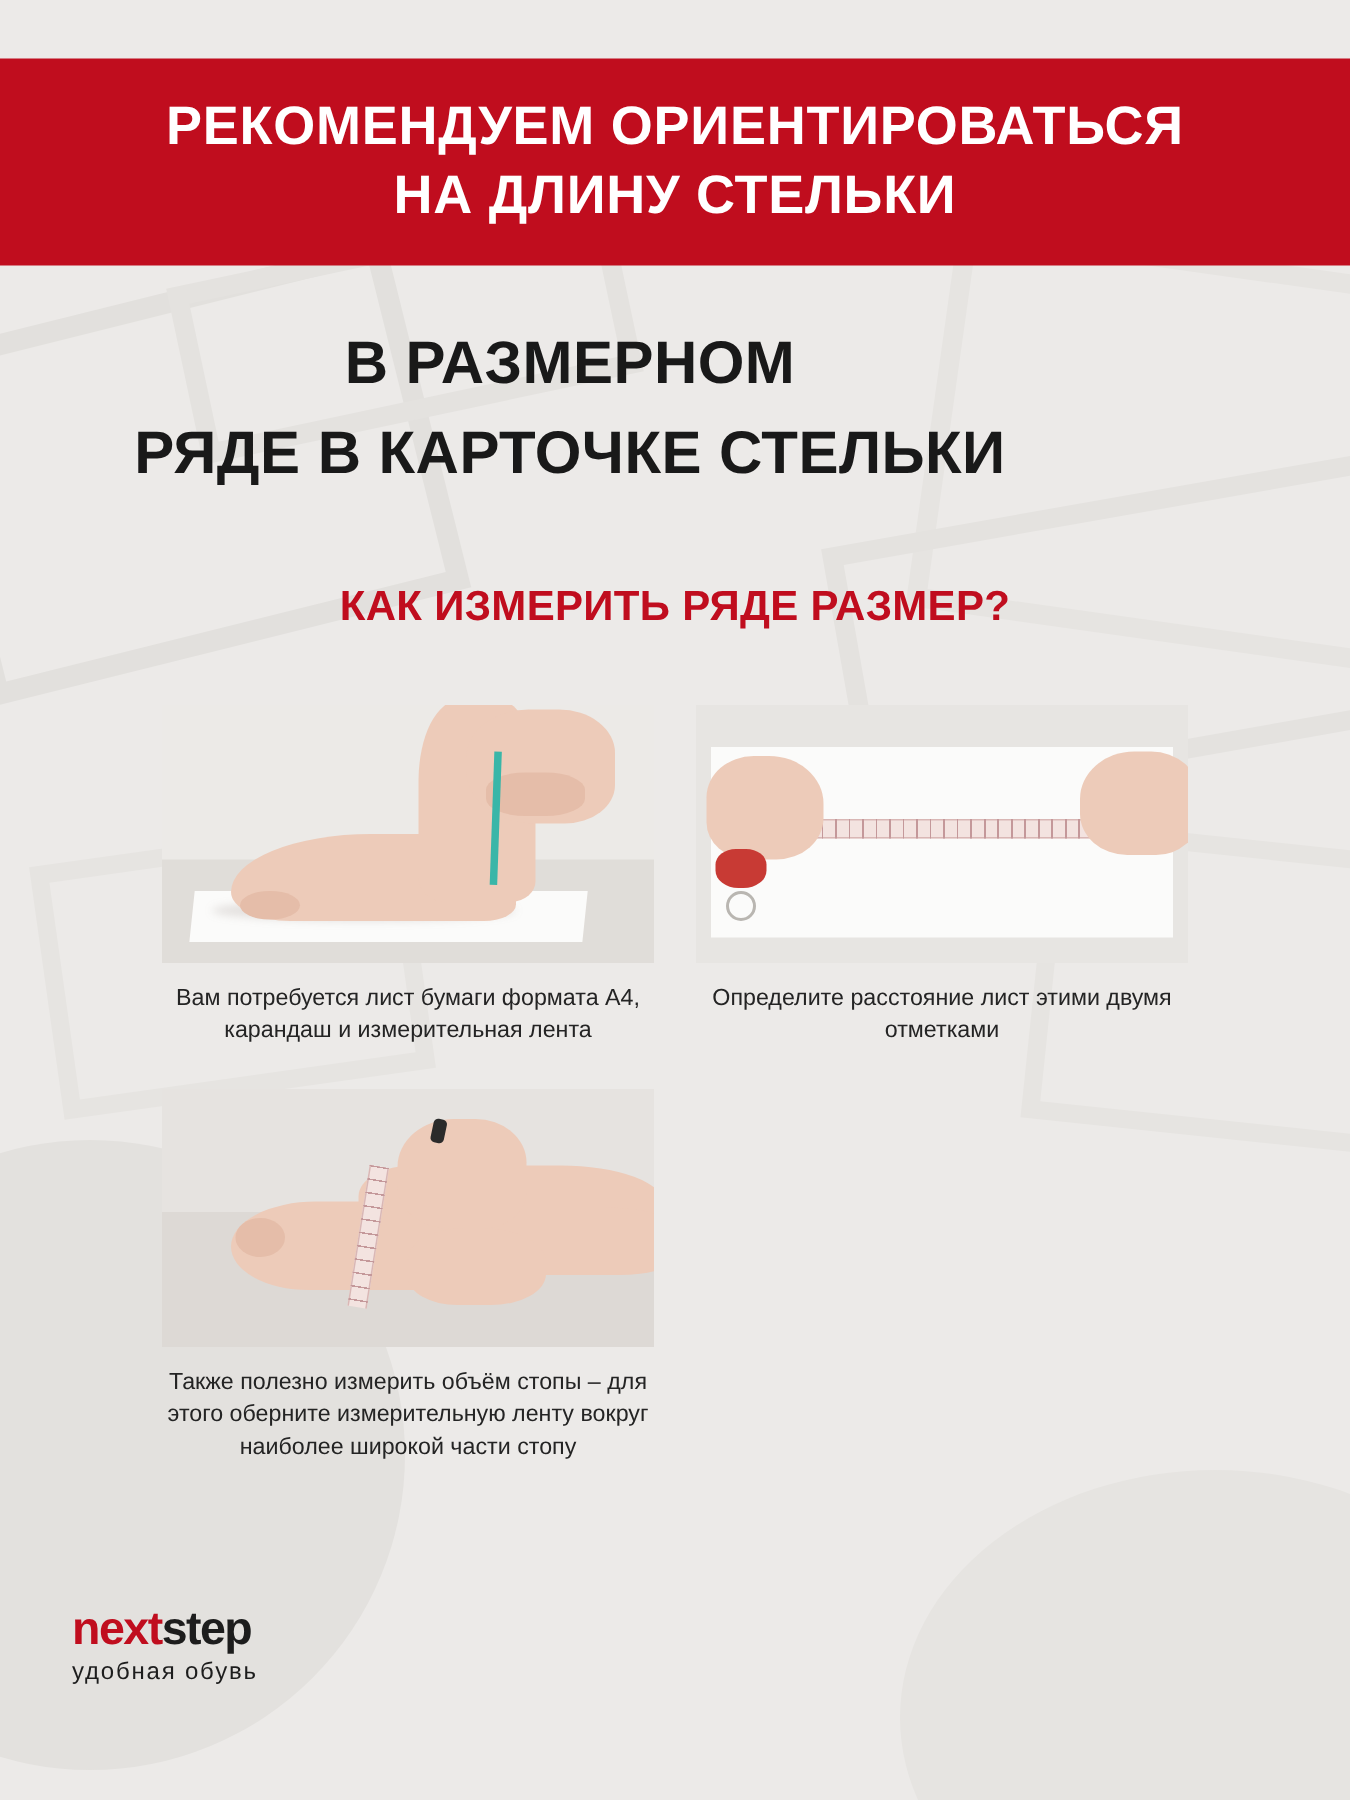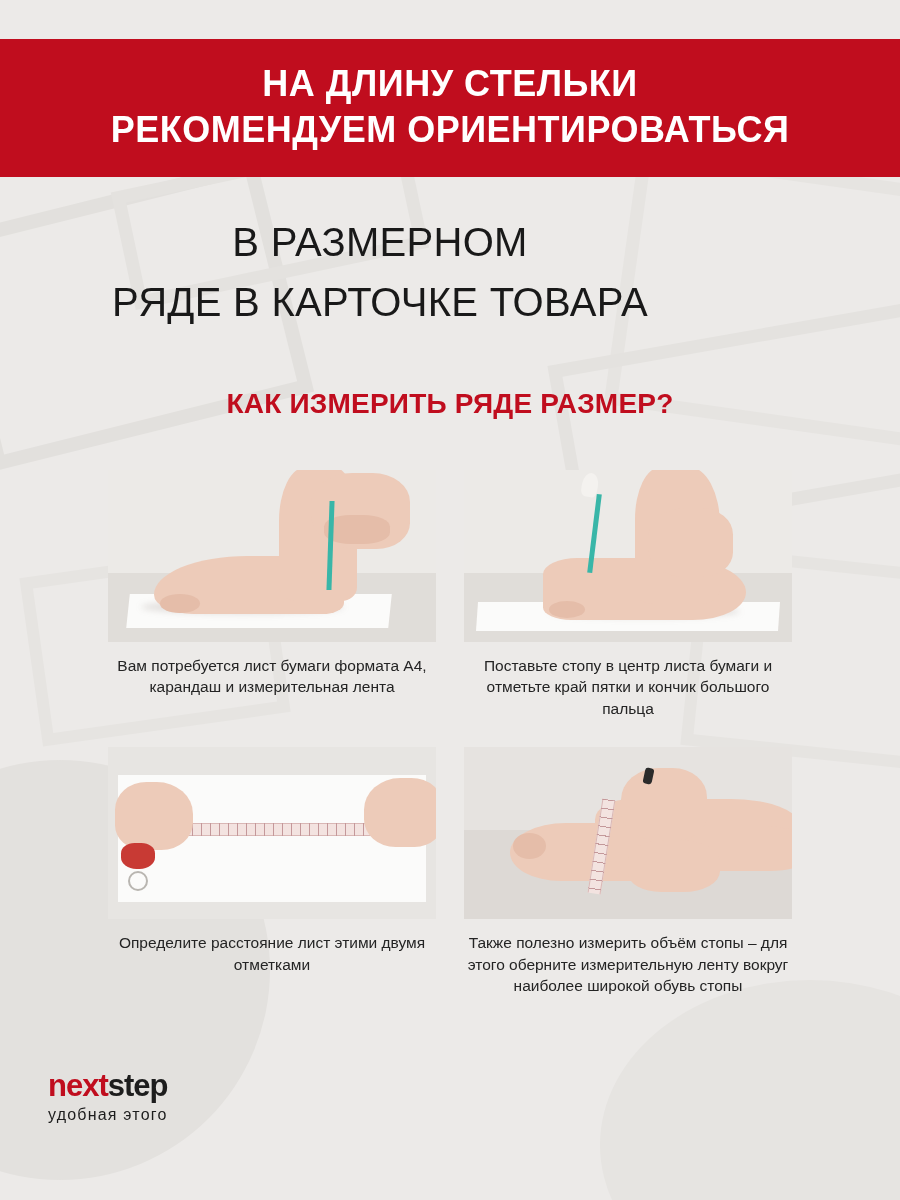--- a/index.html
+++ b/index.html
@@ -82,21 +82,21 @@
   }
 
   
   .headline {
     position: absolute;
     left: 0; top: 212px;
     width: 760px;
     text-align: center;
     color: #191919;
     font-size: 40px;
-    font-weight: normal;
+    font-weight: bold;
     line-height: 1.5;
     letter-spacing: 0.3px;
   }
   .subheadline {
     position: absolute;
     left: 0; top: 388px;
     width: 900px;
     text-align: center;
     color: #c00d1e;
     font-size: 28px;
@@ -171,27 +171,27 @@
     <div class="bg-shape bg-rect-3"></div>
     <div class="bg-shape bg-rect-5"></div>
     <div class="bg-shape bg-rect-6"></div>
     <div class="bg-shape bg-circle-1"></div>
     <div class="bg-shape bg-circle-2"></div>
   </div>
 
   <div class="content">
 
     <div class="banner">
+      <div class="banner-line">РЕКОМЕНДУЕМ ОРИЕНТИРОВАТЬСЯ</div>
       <div class="banner-line">НА ДЛИНУ СТЕЛЬКИ</div>
-      <div class="banner-line">РЕКОМЕНДУЕМ ОРИЕНТИРОВАТЬСЯ</div>
     </div>
 
     <div class="headline">
       <div>В РАЗМЕРНОМ</div>
-      <div>РЯДЕ В КАРТОЧКЕ ТОВАРА</div>
+      <div>РЯДЕ В КАРТОЧКЕ СТЕЛЬКИ</div>
     </div>
 
     <div class="subheadline">КАК ИЗМЕРИТЬ РЯДЕ РАЗМЕР?</div>
 
     <div class="steps">
 
       <div class="step step-1">
         <div class="photo">
           <div class="p-bg"></div>
           <div class="p-wall"></div>
@@ -205,39 +205,20 @@
           <div class="p-skin2" style="left:16%; bottom:17%; width:12%; height:11%; border-radius:50%;"></div>
 
           <div class="p-skin" style="left:62%; top:2%; width:30%; height:44%; border-radius:42% 38% 34% 46%;"></div>
           <div class="p-skin2" style="left:66%; top:26%; width:20%; height:17%; border-radius:40%;"></div>
 
           <div class="p-pencil" style="left:67%; top:18%; width:5px; height:52%; transform:rotate(2deg);"></div>
         </div>
         <div class="caption">Вам потребуется лист бумаги формата А4, карандаш и измерительная лента</div>
       </div>
 
-      <div class="step step-2">
-        <div class="photo">
-          <div class="p-bg"></div>
-          <div class="p-wall"></div>
-          <div class="p-floor"></div>
-          <div class="p-paper" style="left:4%; bottom:6%; width:92%; height:17%; transform:skewX(-4deg);"></div>
-          <div class="p-shadow" style="left:26%; bottom:14%; width:58%; height:13px; border-radius:50%;"></div>
-
-          <div class="p-skin" style="left:24%; bottom:13%; width:62%; height:36%; border-radius:22% 48% 34% 18% / 34% 72% 58% 26%;"></div>
-          <div class="p-skin" style="left:52%; bottom:22%; width:26%; height:80%; border-radius:30% 36% 20% 22% / 38% 42% 12% 10%;"></div>
-          <div class="p-skin2" style="left:26%; bottom:14%; width:11%; height:10%; border-radius:50%;"></div>
-
-          <div class="p-skin" style="left:56%; top:22%; width:26%; height:40%; border-radius:44% 38% 36% 42%;"></div>
-
-          <div class="p-pencil" style="left:39%; top:14%; width:5px; height:46%; transform:rotate(7deg);"></div>
-          <div style="position:absolute; left:36%; top:2%; width:16px; height:24px; background:#f4f2ef; border-radius:50% 50% 30% 30%; transform:rotate(10deg);"></div>
-        </div>
-        <div class="caption">Поставьте стопу в центр листа бумаги и отметьте край пятки и кончик большого пальца</div>
-      </div>
 
       <div class="step step-3">
         <div class="photo">
           <div class="p-bg" style="background:#e7e5e2;"></div>
           <div class="p-paper" style="left:3%; top:16%; width:94%; height:74%;"></div>
 
           <div class="p-tape" style="left:12%; top:44%; width:74%; height:13px; border:1px solid #d9b7b5;"></div>
           <div style="position:absolute; left:12%; top:44%; width:74%; height:13px; background:repeating-linear-gradient(90deg,#c4989a 0 1px,transparent 1px 9px);"></div>
 
           <div class="p-skin" style="left:2%; top:20%; width:24%; height:40%; border-radius:40% 46% 40% 36%;"></div>
@@ -260,24 +241,24 @@
           <div class="p-skin" style="left:14%; top:44%; width:46%; height:34%; border-radius:44% 20% 18% 40% / 60% 30% 30% 58%;"></div>
           <div class="p-skin2" style="left:15%; top:50%; width:10%; height:15%; border-radius:50%;"></div>
 
           <div class="p-skin" style="left:48%; top:12%; width:26%; height:42%; border-radius:44% 40% 34% 40%;"></div>
           <div class="p-skin" style="left:50%; top:54%; width:28%; height:30%; border-radius:40% 44% 40% 36%;"></div>
           <div style="position:absolute; left:55%; top:12%; width:9px; height:16px; background:#2b2b2b; border-radius:3px; transform:rotate(12deg);"></div>
 
           <div style="position:absolute; left:40%; top:30%; width:13px; height:55%; background:#f3e3e0; border-left:1px solid #d9b7b5; border-right:1px solid #d9b7b5; transform:rotate(9deg);"></div>
           <div style="position:absolute; left:40%; top:30%; width:13px; height:55%; background:repeating-linear-gradient(180deg,#c4989a 0 1px,transparent 1px 9px); transform:rotate(9deg);"></div>
         </div>
-        <div class="caption">Также полезно измерить объём стопы – для этого оберните измерительную ленту вокруг наиболее широкой обувь стопы</div>
+        <div class="caption">Также полезно измерить объём стопы – для этого оберните измерительную ленту вокруг наиболее широкой части стопу</div>
       </div>
 
     </div>
 
     <div class="logo-block">
       <div class="logo-word"><span class="logo-next">next</span><span class="logo-step">step</span></div>
-      <div class="logo-tag">удобная  этого</div>
+      <div class="logo-tag">удобная  обувь</div>
     </div>
 
   </div>
 </div>
 
 </body></html>

